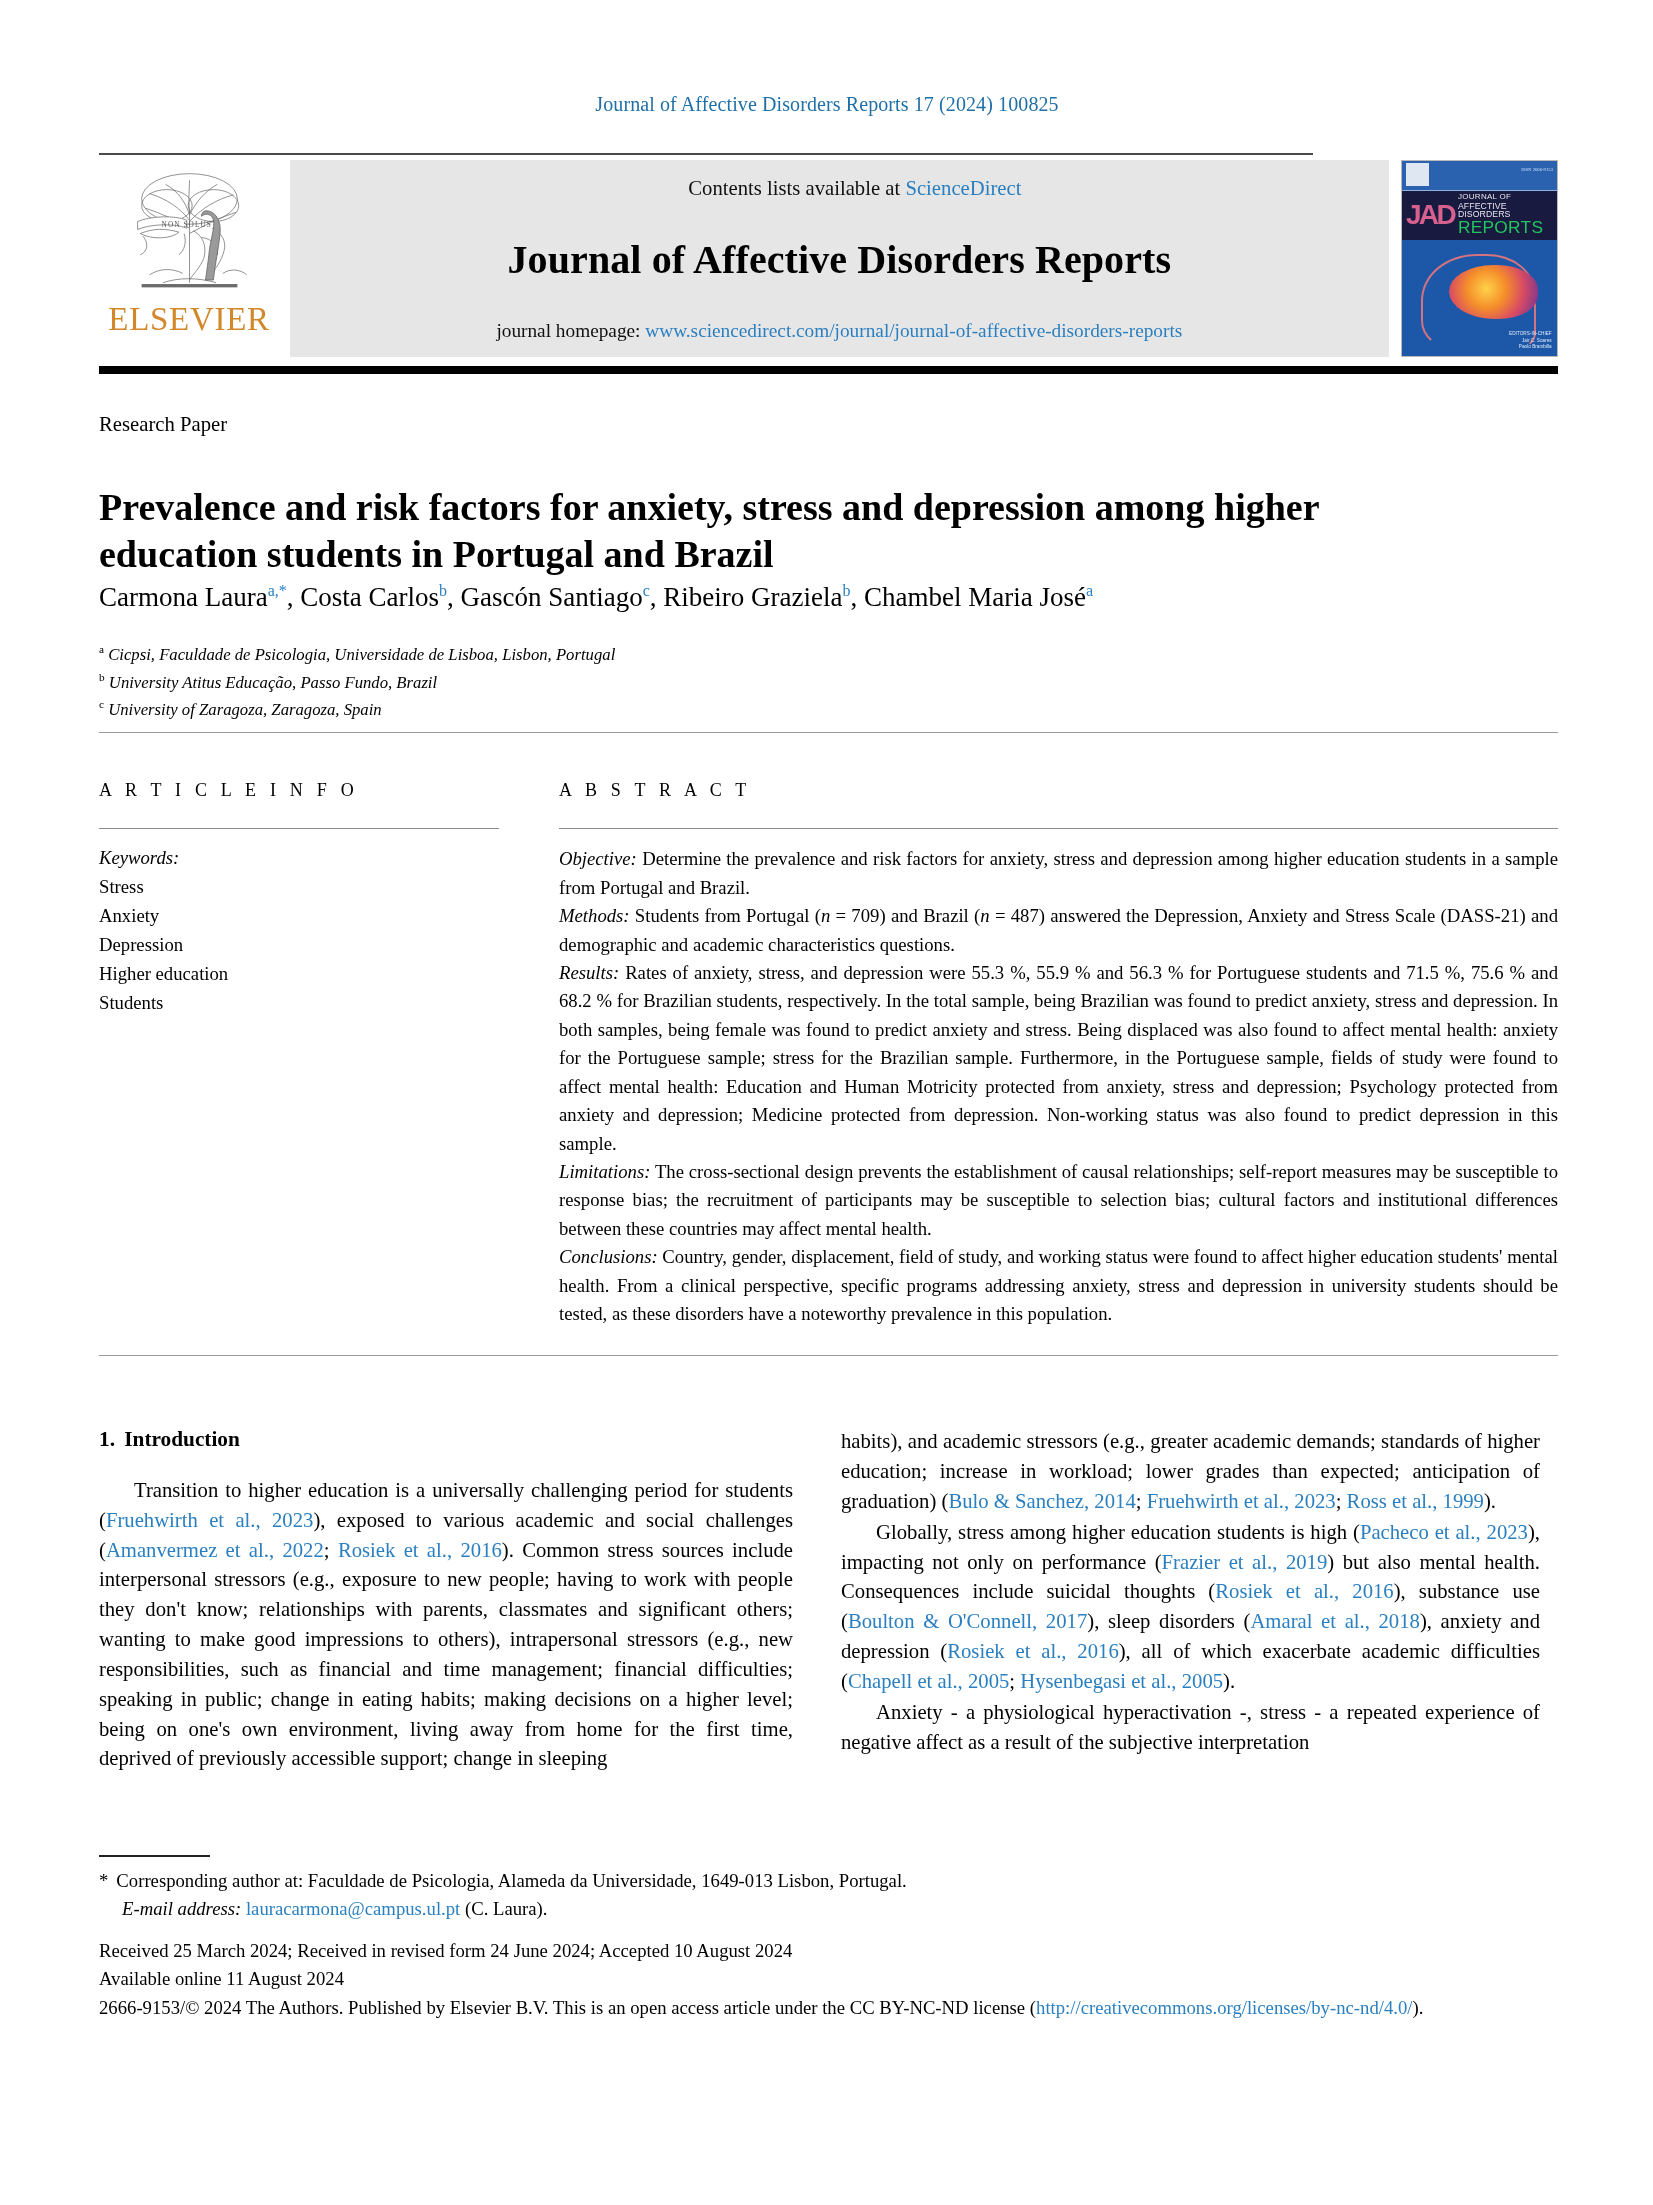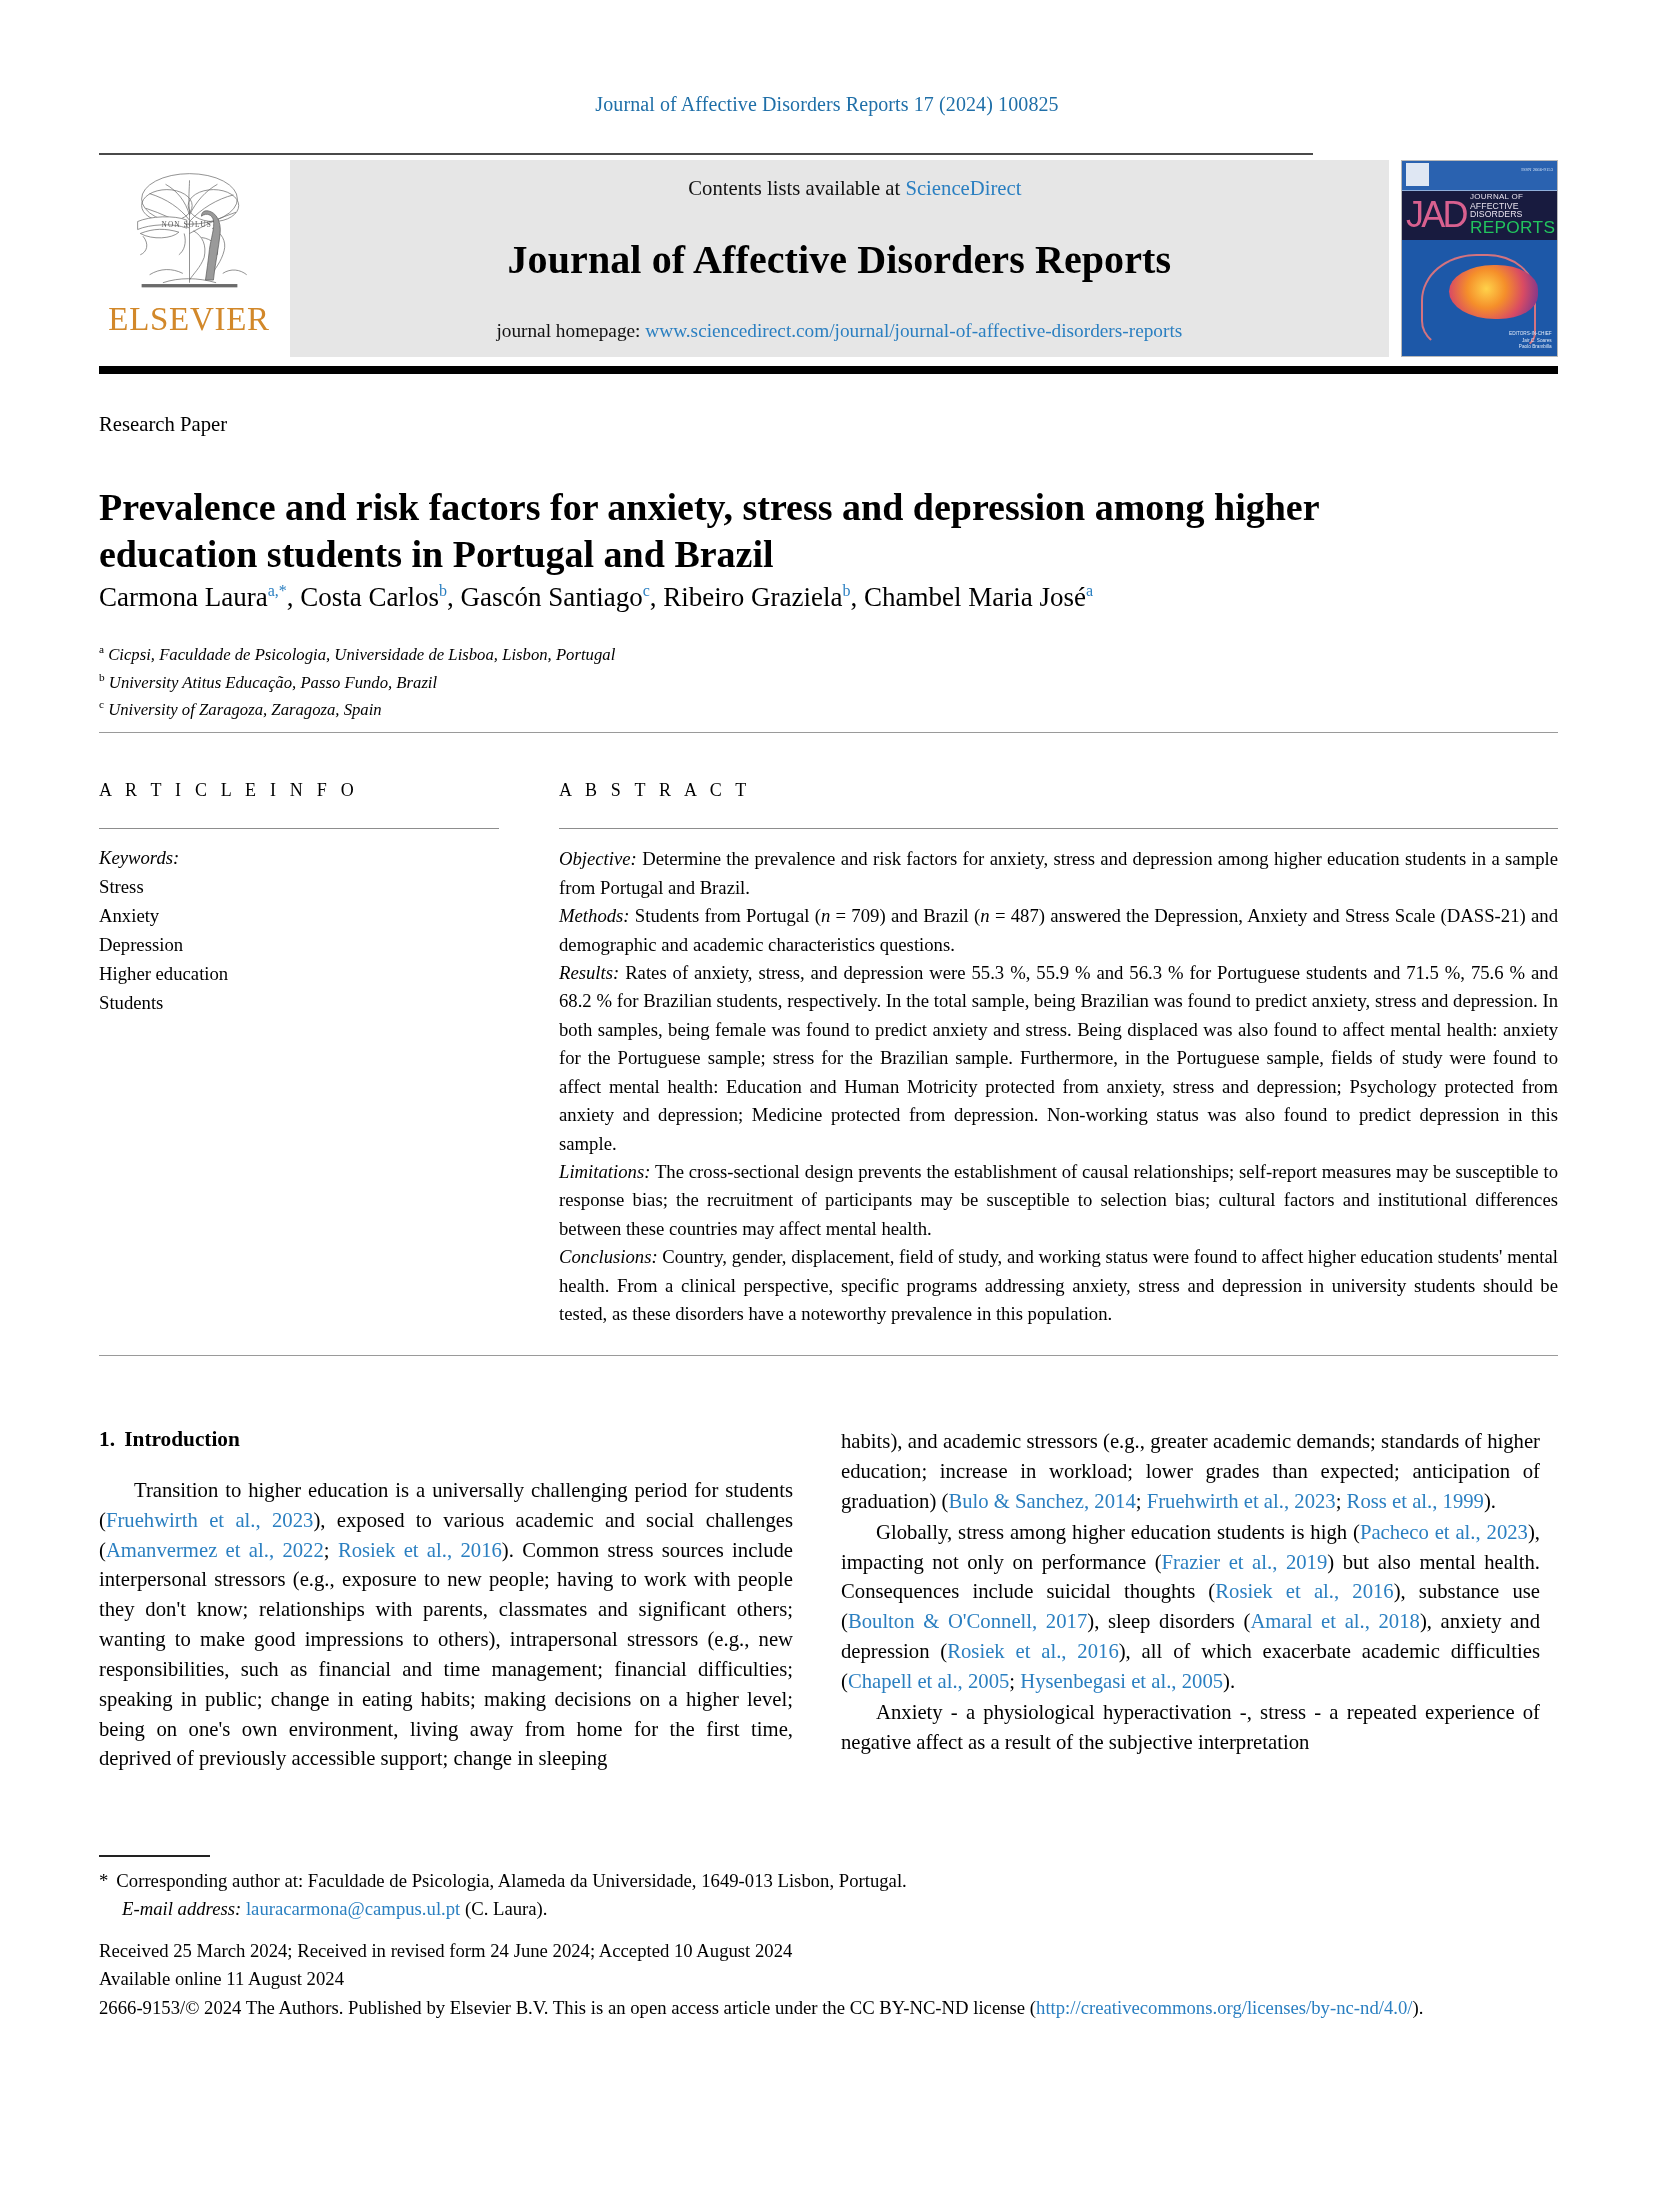--- a/index.html
+++ b/index.html
@@ -136,22 +136,22 @@
   }
   .cover-band {
     height: 49px;
     background: #181b3f;
     display: flex;
     align-items: center;
     padding: 0 4px;
     box-sizing: border-box;
   }
   .cover-jad {
-    font-size: 36px;
-    font-weight: normal;
+    font-size: 28px;
+    font-weight: bold;
     color: #d8608f;
     letter-spacing: -2.7px;
     line-height: 1;
     font-family: "Liberation Sans", sans-serif;
   }
   .cover-words {
     margin-left: 4px;
     color: #e8e2ee;
     font-family: "Liberation Sans", sans-serif;
     line-height: 1.02;

